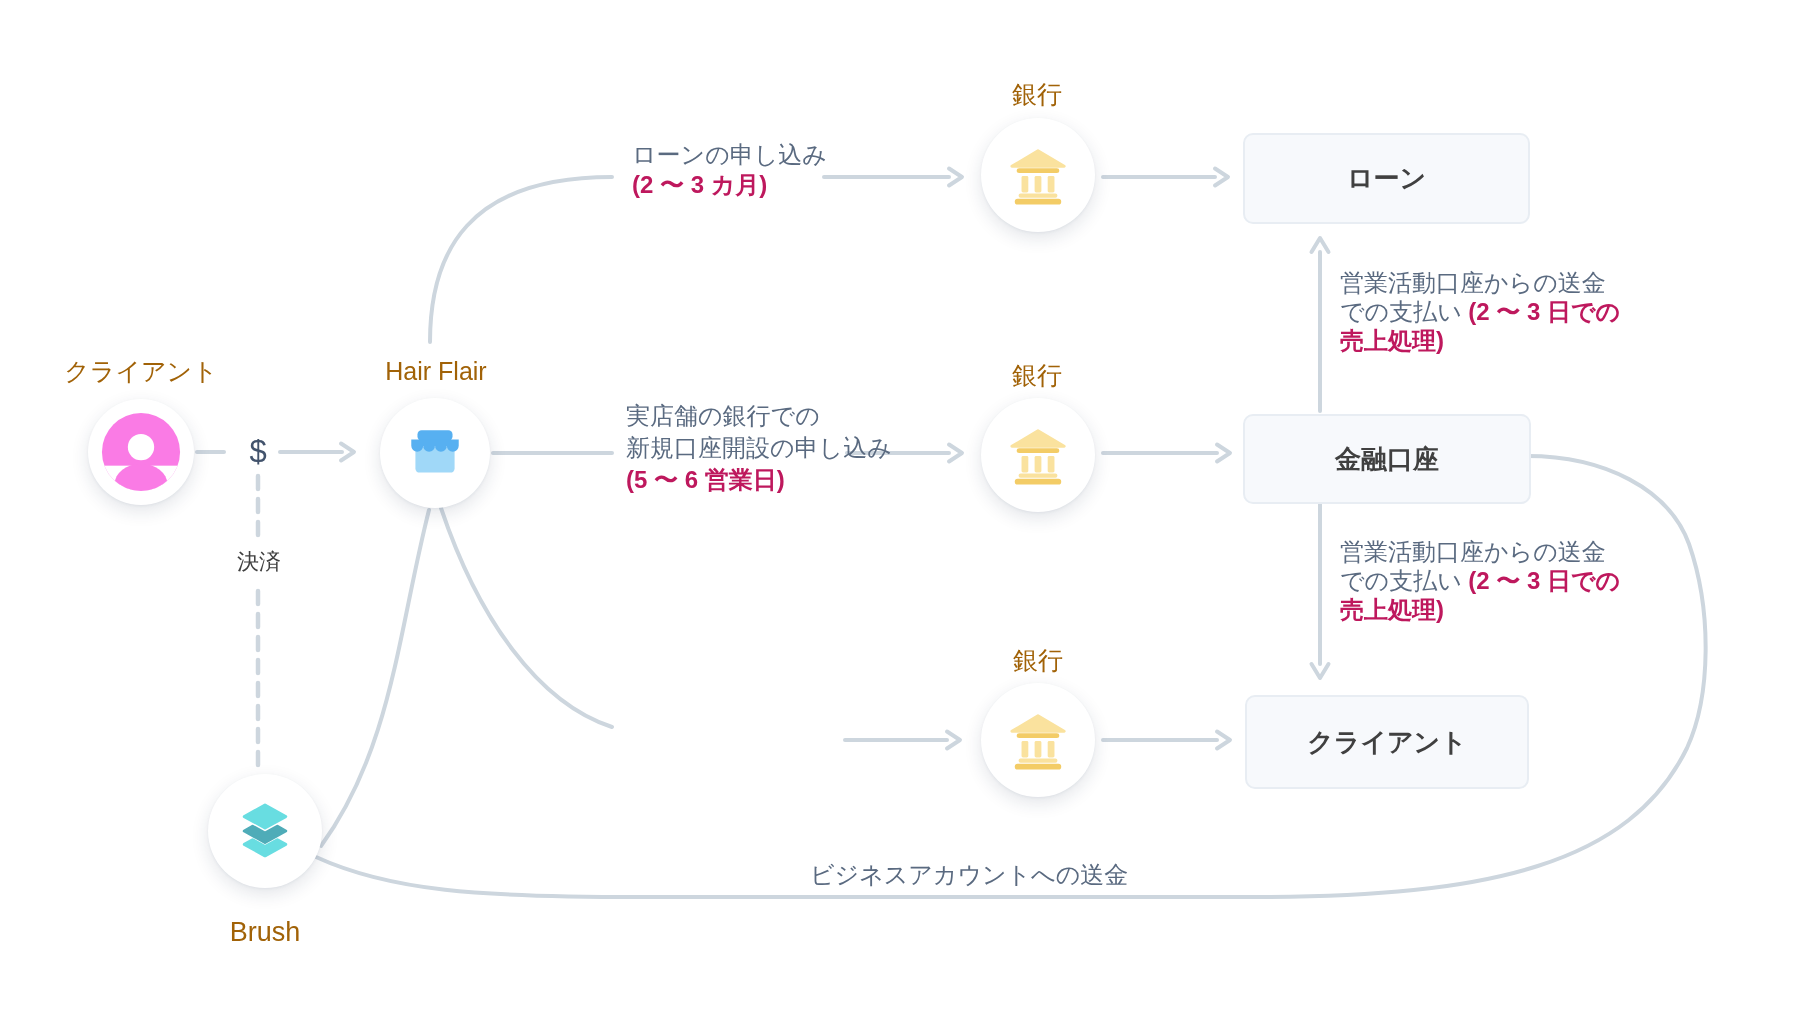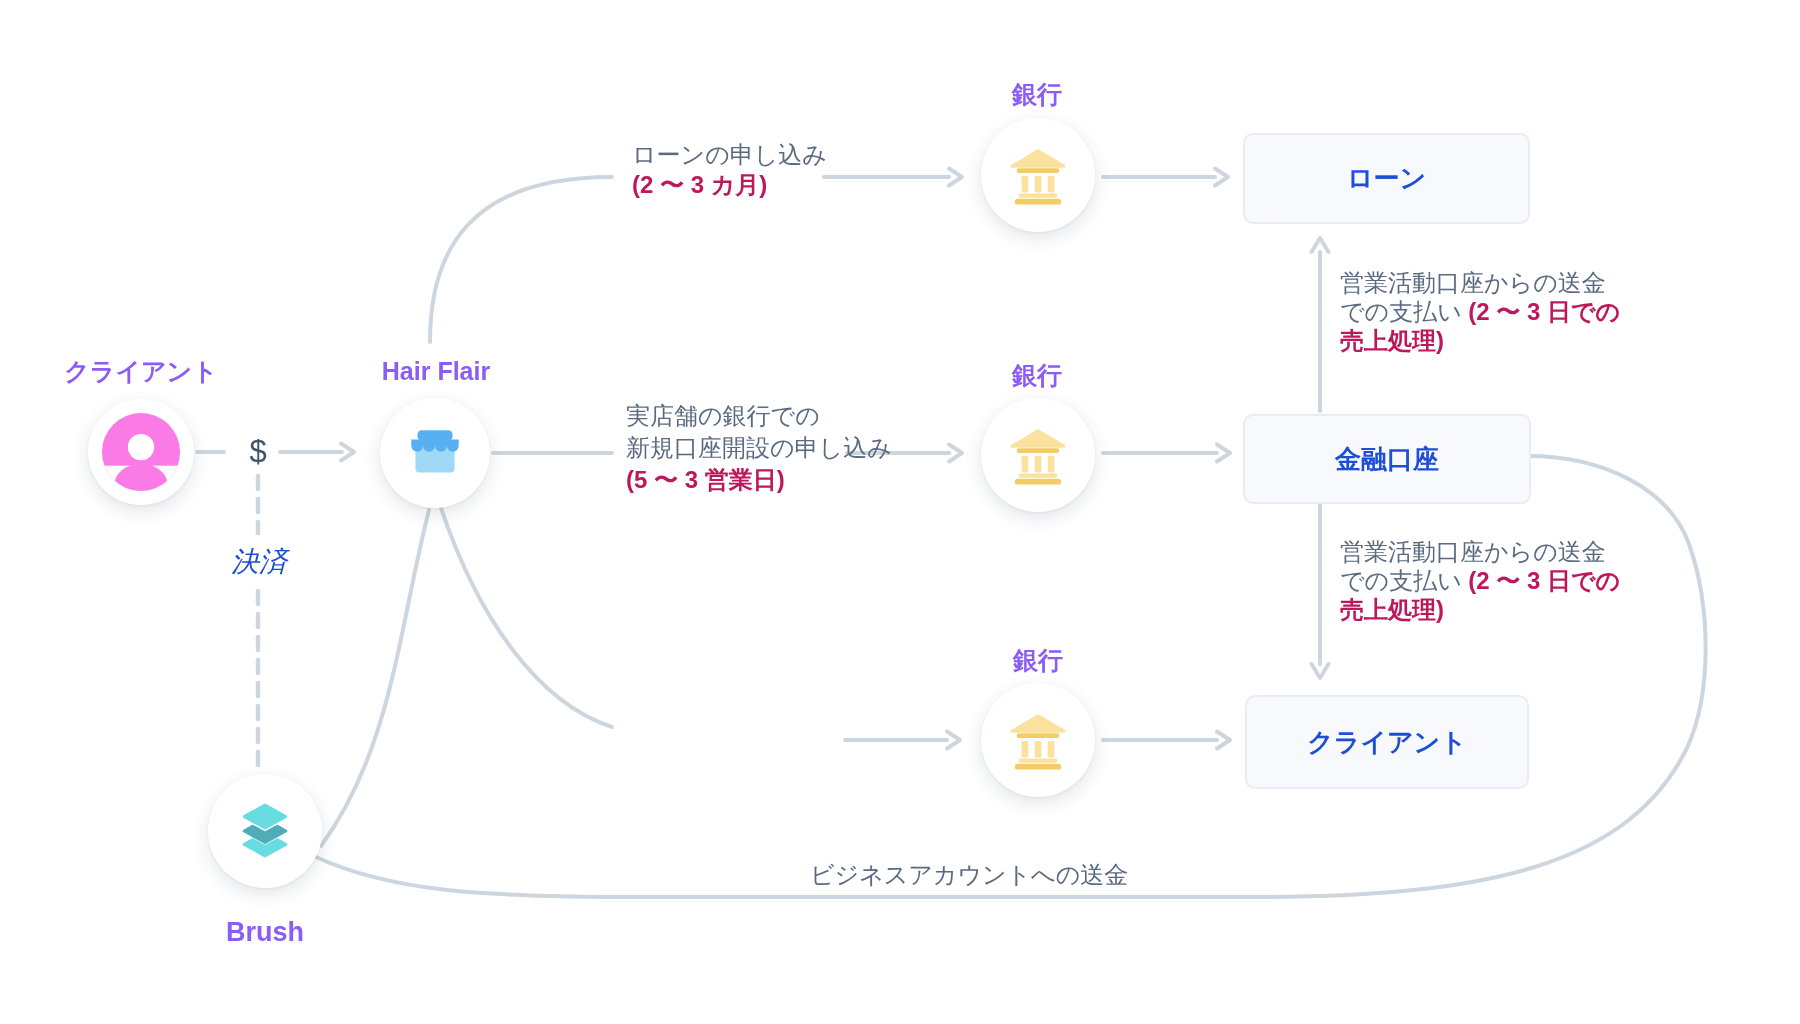--- a/index.html
+++ b/index.html
@@ -8,39 +8,39 @@
     font-family:"Liberation Sans","DejaVu Sans",sans-serif;
   }
   #wires{position:absolute;left:0;top:0;width:1800px;height:1024px;}
   .node-circle{
     position:absolute;background:#ffffff;border-radius:50%;
     box-shadow:0 6px 18px rgba(23,43,77,.12), 0 1px 3px rgba(23,43,77,.06);
     display:flex;align-items:center;justify-content:center;
   }
   .node-label{
     position:absolute;transform:translateX(-50%);
-    color:#8b5cf6;font-weight:700;font-size:25px;white-space:nowrap;
+    color:#a16207;font-weight:400;font-size:25px;white-space:nowrap;
   }
   .big-box{
     position:absolute;background:#F7F9FC;border:2px solid #E8EDF3;border-radius:10px;
     display:flex;align-items:center;justify-content:center;
-    color:#1d4ed8;font-weight:700;font-size:26px;
+    color:#404040;font-weight:700;font-size:26px;
   }
   .ann{
     position:absolute;font-size:24px;line-height:30px;color:#5A6A80;white-space:nowrap;
   }
   .ann .b{color:#be185d;font-weight:700;}
   .dollar{
     position:absolute;transform:translate(-50%,-50%);
     color:#42536C;font-size:31px;font-weight:500;
   }
   .masked{background:#ffffff;padding:2px 8px;}
   .settle{
     position:absolute;transform:translate(-50%,-50%);
-    color:#1d4ed8;font-size:28px;background:#ffffff;padding:8px 2px;white-space:nowrap;font-style:italic;
+    color:#404040;font-size:22px;background:#ffffff;padding:8px 2px;white-space:nowrap;
   }
 </style>
 </head>
 <body>
 
 <div id="canvas">
 
   <svg id="wires" viewBox="0 0 1800 1024" fill="none" stroke="#CDD6DE" stroke-width="4" stroke-linecap="round" stroke-linejoin="round">
 
     <path d="M197 452 H224"></path>
@@ -165,21 +165,21 @@
   </div>
 
   <div class="ann" style="left:632px;top:140px">
     <div><span>ローンの申し込み</span></div>
     <div><span class="b">(2 〜 3 カ月)</span></div>
   </div>
 
   <div class="ann" style="left:626px;top:400px;line-height:32px">
     <div><span>実店舗の銀行での</span></div>
     <div><span>新規口座開設の申し込み</span></div>
-    <div><span class="b">(5 〜 3 営業日)</span></div>
+    <div><span class="b">(5 〜 6 営業日)</span></div>
   </div>
 
 
   <div class="ann" style="left:1340px;top:268px;line-height:29px">
     <div><span>営業活動口座からの送金</span></div>
     <div><span>での支払い </span><span class="b">(2 〜 3 日での</span></div>
     <div><span class="b">売上処理)</span></div>
   </div>
 
   <div class="ann" style="left:1340px;top:537px;line-height:29px">

